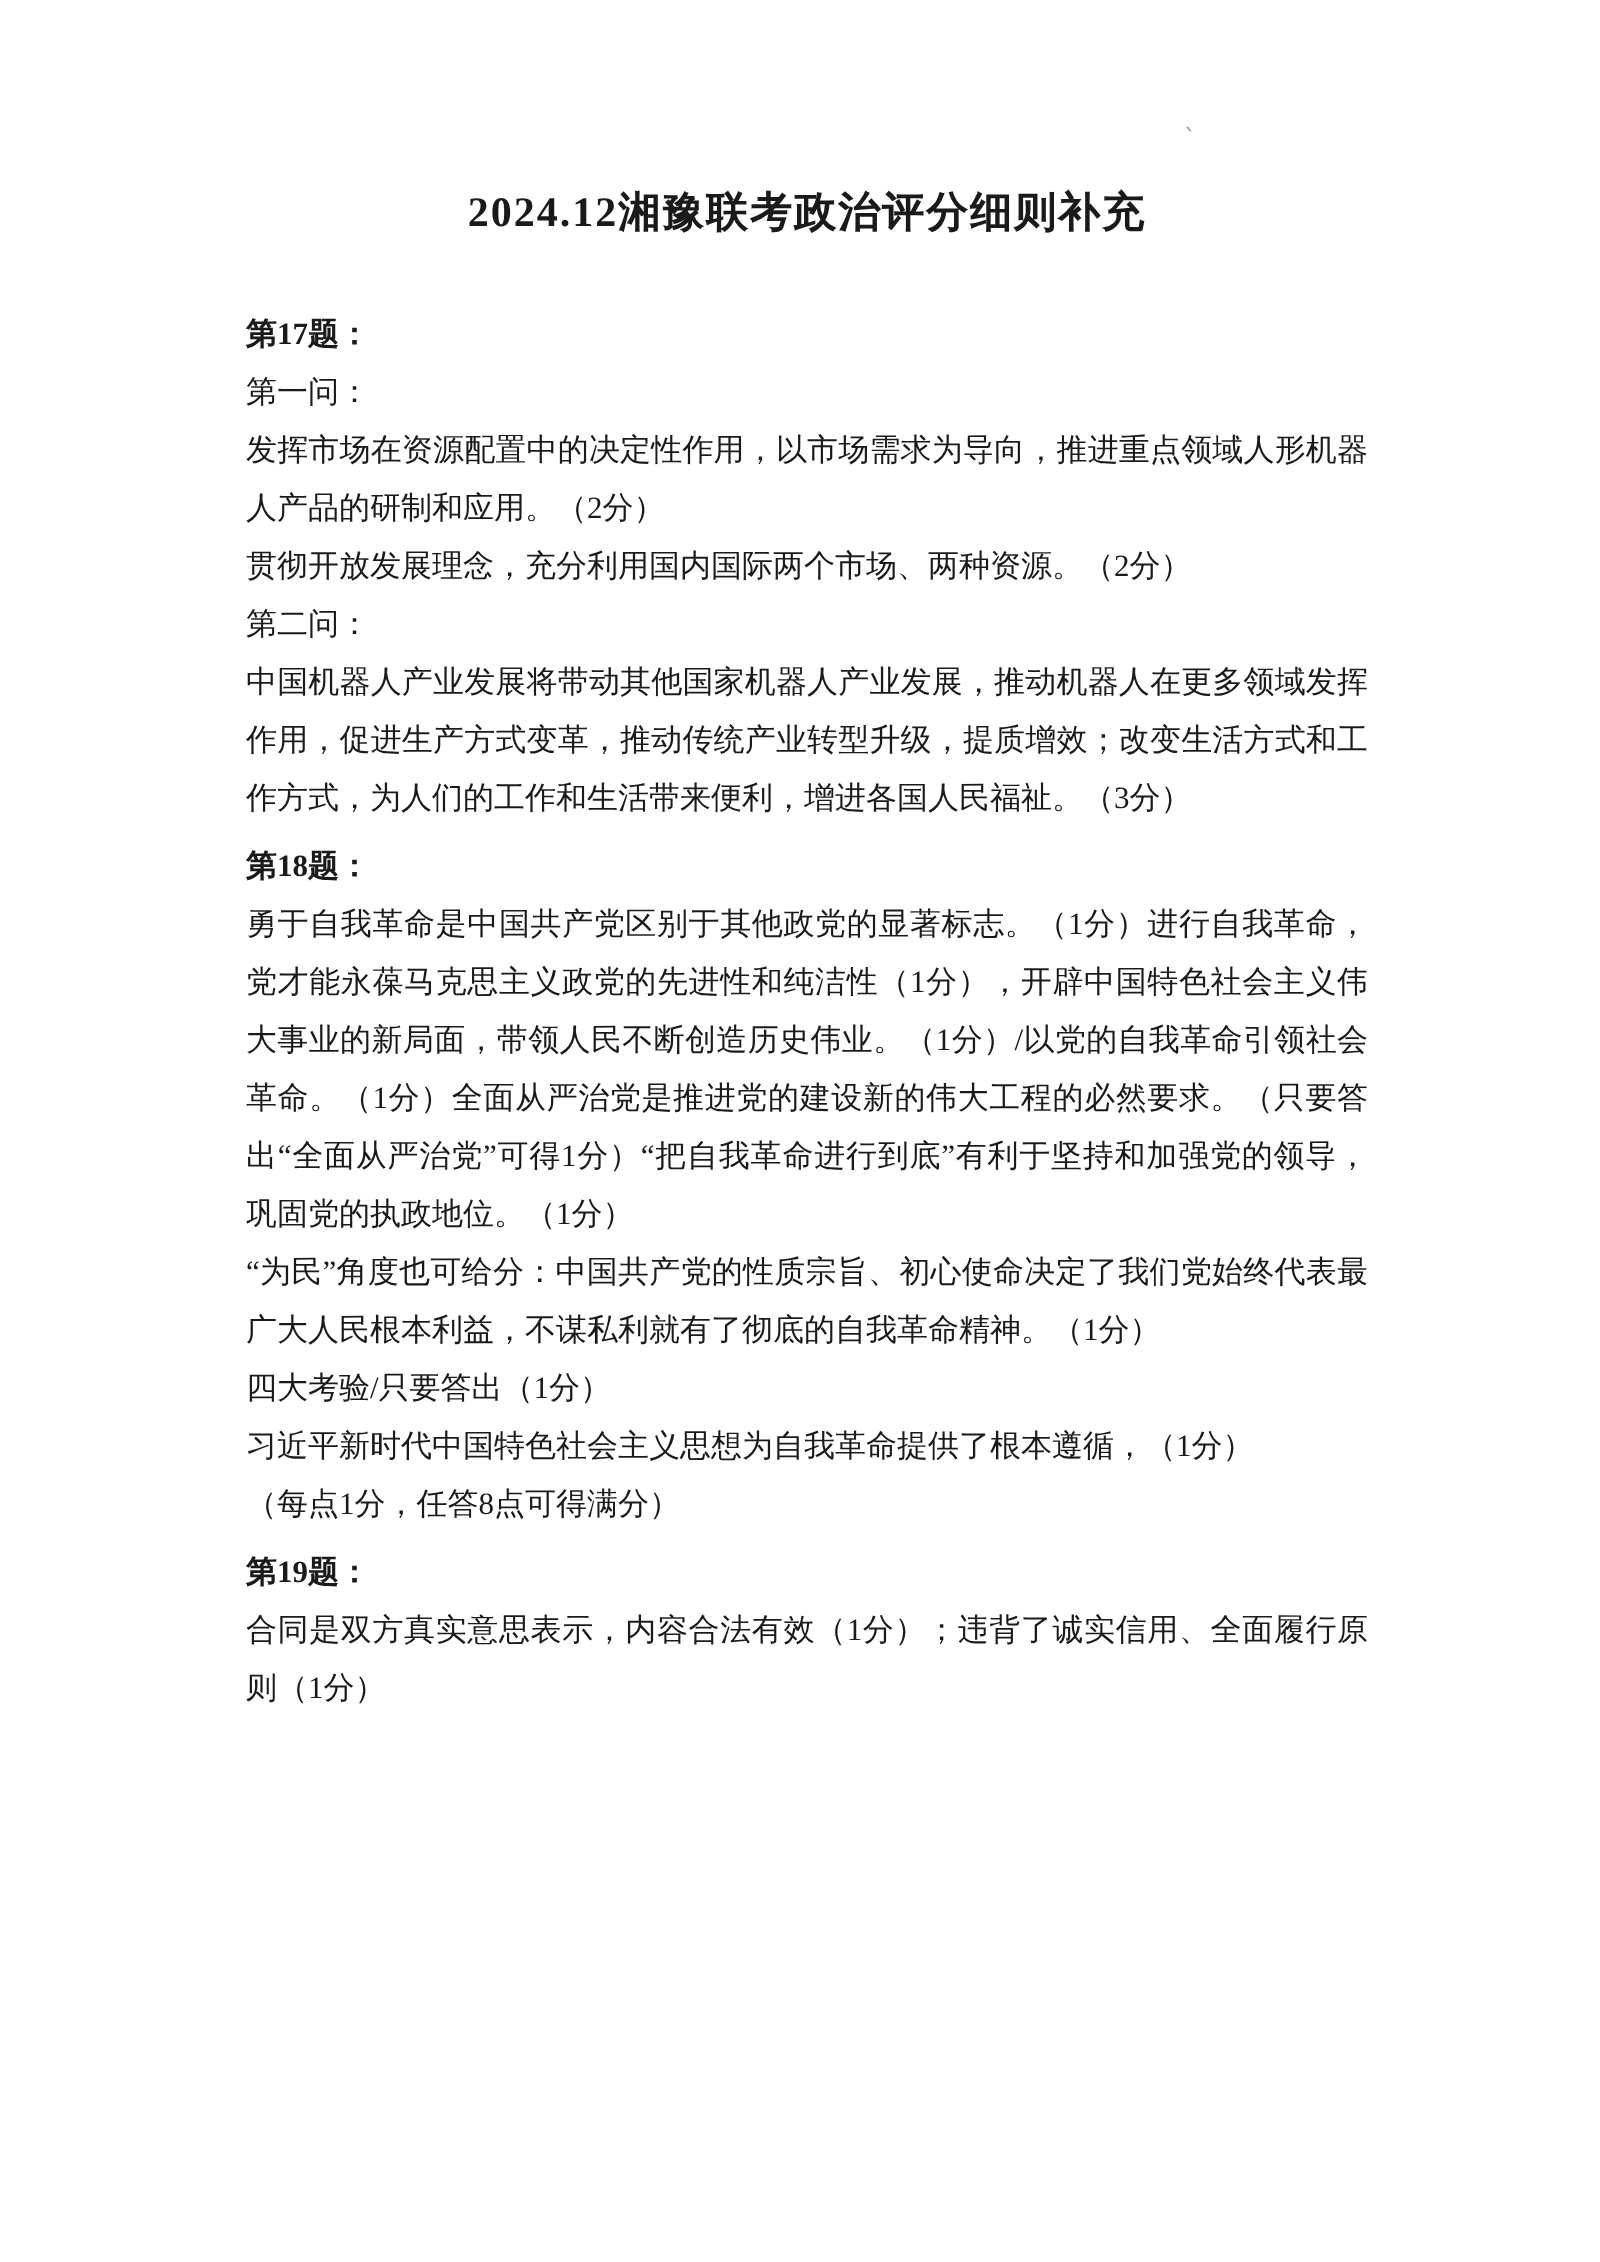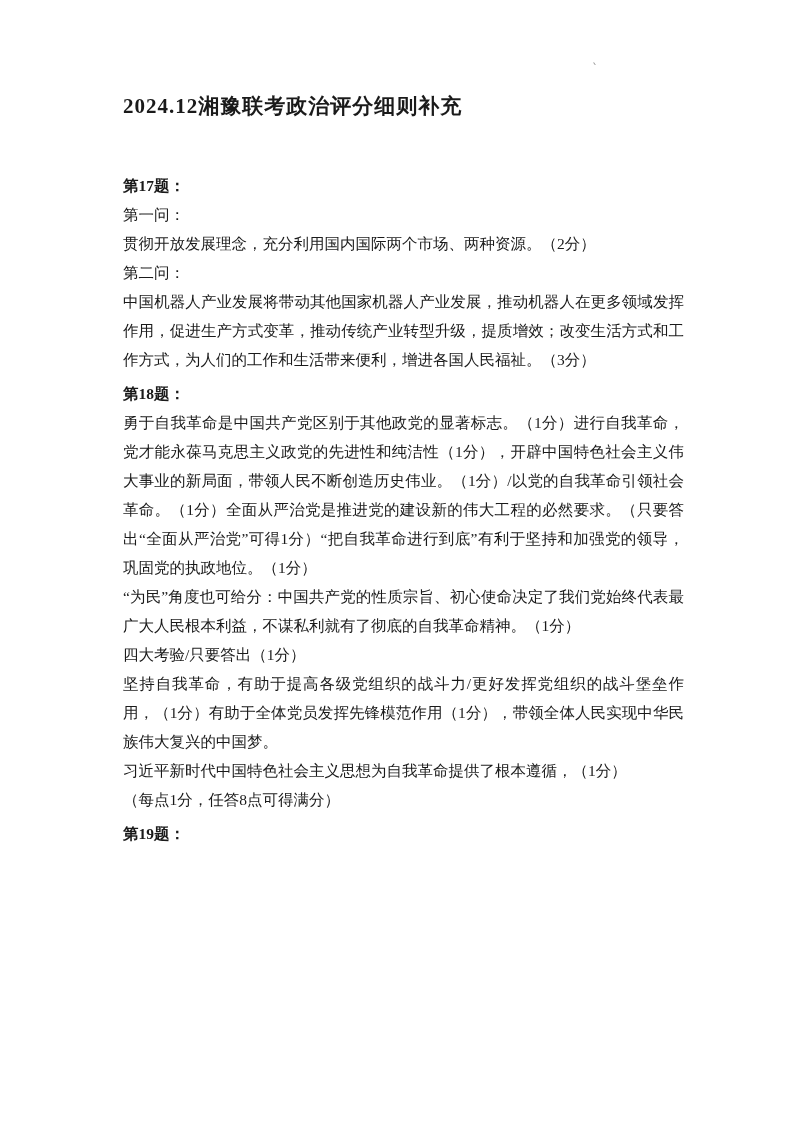--- a/index.html
+++ b/index.html
@@ -23,35 +23,36 @@
     left: 592px;
     font-size: 12px;
     color: #9a9a9a;
     font-family: "DejaVu Sans", sans-serif;
   }
   .content {
     box-sizing: border-box;
     padding: 93px 116px 0 123px; 
   }
   .doc-title {
+    text-align: center;
     font-size: 21px;
     font-weight: bold;
     letter-spacing: 1px;
     margin: 0 0 0 0;
     line-height: 26px;
   }
   .doc-note {
     text-align: right;
     font-size: 14.5px;
     font-weight: bold;
     margin: 28px 0 0 0;
     line-height: 18px;
   }
   .doc-body {
-    margin-top: 52px;
+    margin-top: 34px;
     font-family: Liberation Serif, serif;
   }
   .para {
     margin: 0;
     font-size: 15.5px;
     line-height: 29px;
     text-align: justify;
     text-justify: inter-ideograph;
     word-break: break-all;
   }
@@ -67,26 +68,27 @@
   <span class="stray-mark">ˋ</span>
 
   <div class="content">
     <h1 class="doc-title">2024.12湘豫联考政治评分细则补充</h1>
 
 
     <div class="doc-body">
 
     <p class="para header">第17题：</p>
         <p class="para">第一问：</p>
+        <p class="para">发挥市场在资源配置中的决定性作用，以市场需求为导向，推进重点领域人形机器人产品的研制和应用。（2分）</p>
         <p class="para">贯彻开放发展理念，充分利用国内国际两个市场、两种资源。（2分）</p>
         <p class="para">第二问：</p>
         <p class="para">中国机器人产业发展将带动其他国家机器人产业发展，推动机器人在更多领域发挥作用，促进生产方式变革，推动传统产业转型升级，提质增效；改变生活方式和工作方式，为人们的工作和生活带来便利，增进各国人民福祉。（3分）</p>
         <p class="para header">第18题：</p>
         <p class="para">勇于自我革命是中国共产党区别于其他政党的显著标志。（1分）进行自我革命，党才能永葆马克思主义政党的先进性和纯洁性（1分），开辟中国特色社会主义伟大事业的新局面，带领人民不断创造历史伟业。（1分）/以党的自我革命引领社会革命。（1分）全面从严治党是推进党的建设新的伟大工程的必然要求。（只要答出“全面从严治党”可得1分）“把自我革命进行到底”有利于坚持和加强党的领导，巩固党的执政地位。（1分）</p>
         <p class="para">“为民”角度也可给分：中国共产党的性质宗旨、初心使命决定了我们党始终代表最广大人民根本利益，不谋私利就有了彻底的自我革命精神。（1分）</p>
         <p class="para">四大考验/只要答出（1分）</p>
-        <p class="para">坚持自我革命，有助于提高各级党组织的战斗力/更好发挥党组织的战斗堡垒作用，（1分）有助于全体党员发挥先锋模范作用（1分），带领全体人民实现中华民族伟大复兴的中国梦。</p>
         <p class="para">习近平新时代中国特色社会主义思想为自我革命提供了根本遵循，（1分）</p>
         <p class="para">（每点1分，任答8点可得满分）</p>
         <p class="para header">第19题：</p>
+        <p class="para">合同是双方真实意思表示，内容合法有效（1分）；违背了诚实信用、全面履行原则（1分）</p>
       </div>
   </div>
 </div>
 
 </body></html>

